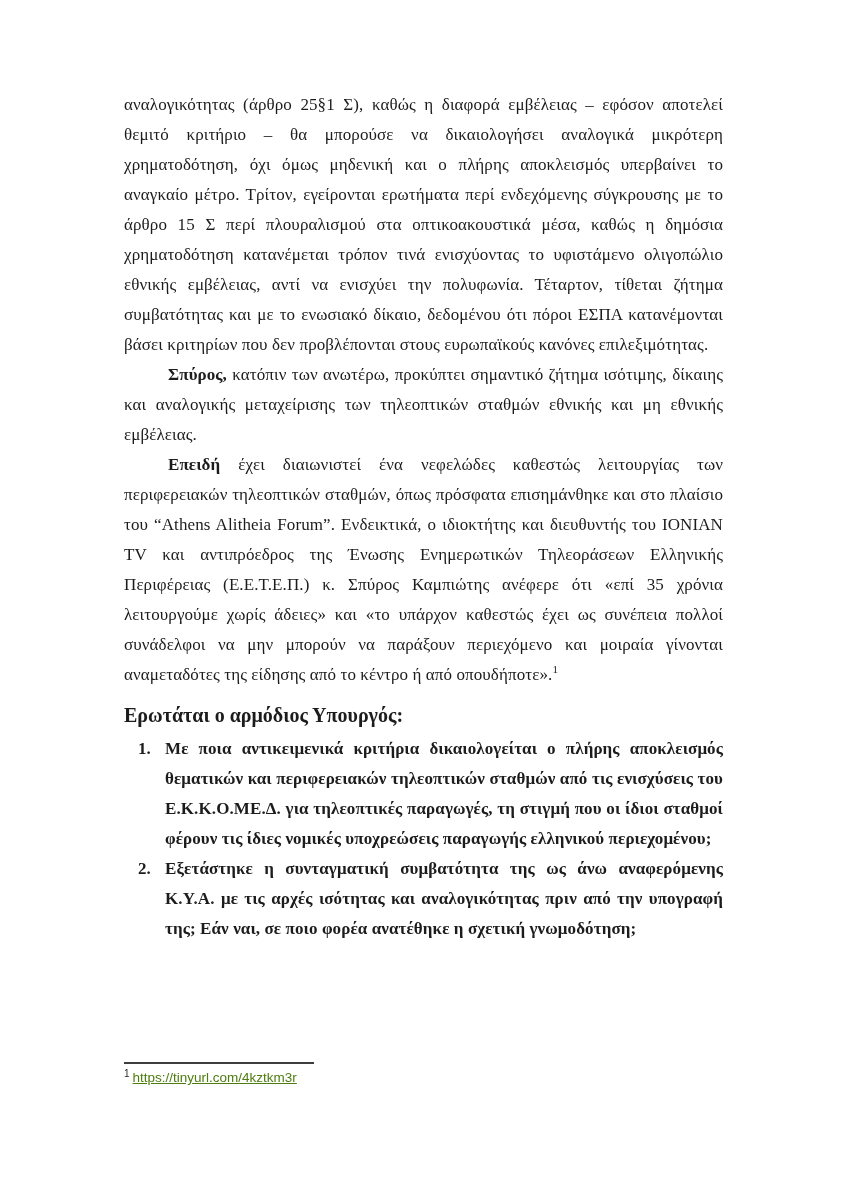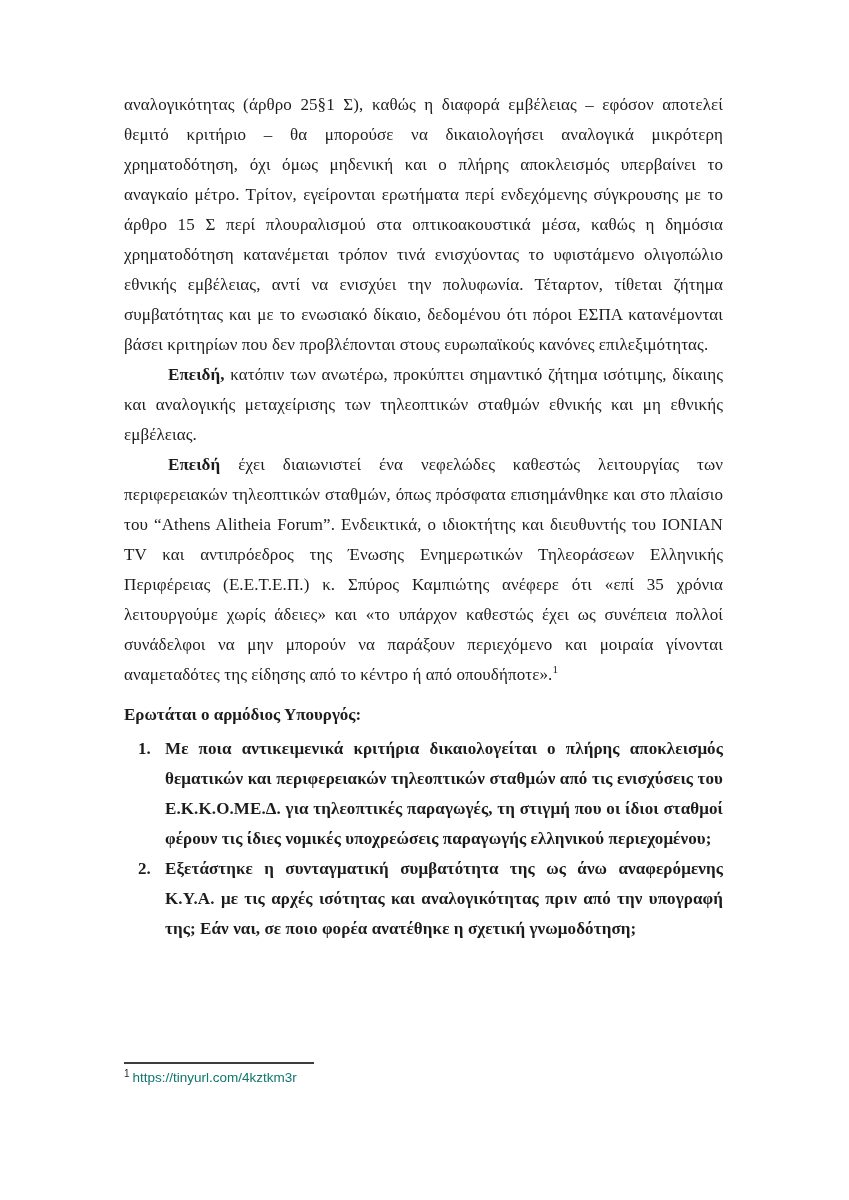--- a/index.html
+++ b/index.html
@@ -25,21 +25,21 @@
   }
   .para.indent { text-indent:44px; }
   .lead { font-weight:bold; }
   .fn-ref-inline {
     font-size:11px;
     vertical-align:super;
     line-height:0;
   }
   .heading {
     margin:10px 0 4px 0;
-    font-size:17px;
+    font-size:20px;
     line-height:30px;
     font-weight:bold;
     text-align:left;
   }
   .q-item {
     position:relative;
     margin:0;
     padding-left:41px;
     font-size:17px;
     line-height:30px;
@@ -66,33 +66,34 @@
     margin-bottom:5px;
   }
   .fn-sup {
     font-size:10px;
     vertical-align:super;
     line-height:0;
     margin-right:3px;
     color:#2b2b2b;
   }
   .fn-link {
-    color:#0f766e;
+    color:#4d7c0f;
+    text-decoration:underline;
     cursor:pointer;
   }
 </style>
 </head>
 <body>
 
 <div class="page">
   <div class="content">
 
     <p class="para">αναλογικότητας (άρθρο 25§1 Σ), καθώς η διαφορά εμβέλειας – εφόσον αποτελεί θεμιτό κριτήριο – θα μπορούσε να δικαιολογήσει αναλογικά μικρότερη χρηματοδότηση, όχι όμως μηδενική και ο πλήρης αποκλεισμός υπερβαίνει το αναγκαίο μέτρο. Τρίτον, εγείρονται ερωτήματα περί ενδεχόμενης σύγκρουσης με το άρθρο 15 Σ περί πλουραλισμού στα οπτικοακουστικά μέσα, καθώς η δημόσια χρηματοδότηση κατανέμεται τρόπον τινά ενισχύοντας το υφιστάμενο ολιγοπώλιο εθνικής εμβέλειας, αντί να ενισχύει την πολυφωνία. Τέταρτον, τίθεται ζήτημα συμβατότητας και με το ενωσιακό δίκαιο, δεδομένου ότι πόροι ΕΣΠΑ κατανέμονται βάσει κριτηρίων που δεν προβλέπονται στους ευρωπαϊκούς κανόνες επιλεξιμότητας.</p>
 
-    <p class="para indent"><span class="lead">Επειδή,</span><span> κατόπιν των ανωτέρω, προκύπτει σημαντικό ζήτημα ισότιμης, δίκαιης και αναλογικής μεταχείρισης των τηλεοπτικών σταθμών εθνικής και μη εθνικής εμβέλειας.</span></p>
+    <p class="para indent"><span class="lead">Σπύρος,</span><span> κατόπιν των ανωτέρω, προκύπτει σημαντικό ζήτημα ισότιμης, δίκαιης και αναλογικής μεταχείρισης των τηλεοπτικών σταθμών εθνικής και μη εθνικής εμβέλειας.</span></p>
 
     <p class="para indent"><span class="lead">Επειδή</span><span> έχει διαιωνιστεί ένα νεφελώδες καθεστώς λειτουργίας των περιφερειακών τηλεοπτικών σταθμών, όπως πρόσφατα επισημάνθηκε και στο πλαίσιο του “Athens Alitheia Forum”. Ενδεικτικά, ο ιδιοκτήτης και διευθυντής του IONIAN TV και αντιπρόεδρος της Ένωσης Ενημερωτικών Τηλεοράσεων Ελληνικής Περιφέρειας (Ε.Ε.Τ.Ε.Π.) κ. Σπύρος Καμπιώτης ανέφερε ότι «επί 35 χρόνια λειτουργούμε χωρίς άδειες» και «το υπάρχον καθεστώς έχει ως συνέπεια πολλοί συνάδελφοι να μην μπορούν να παράξουν περιεχόμενο και μοιραία γίνονται αναμεταδότες της είδησης από το κέντρο ή από οπουδήποτε».</span><span class="fn-ref-inline">1</span></p>
 
 
     <p class="heading">Ερωτάται ο αρμόδιος Υπουργός:</p>
 
     <div class="q-item"><span class="q-num">1.</span><span>Με ποια αντικειμενικά κριτήρια δικαιολογείται ο πλήρης αποκλεισμός θεματικών και περιφερειακών τηλεοπτικών σταθμών από τις ενισχύσεις του Ε.Κ.Κ.Ο.ΜΕ.Δ. για τηλεοπτικές παραγωγές, τη στιγμή που οι ίδιοι σταθμοί φέρουν τις ίδιες νομικές υποχρεώσεις παραγωγής ελληνικού περιεχομένου;</span></div>
 
     <div class="q-item"><span class="q-num">2.</span><span>Εξετάστηκε η συνταγματική συμβατότητα της ως άνω αναφερόμενης Κ.Υ.Α. με τις αρχές ισότητας και αναλογικότητας πριν από την υπογραφή της; Εάν ναι, σε ποιο φορέα ανατέθηκε η σχετική γνωμοδότηση;</span></div>
 

